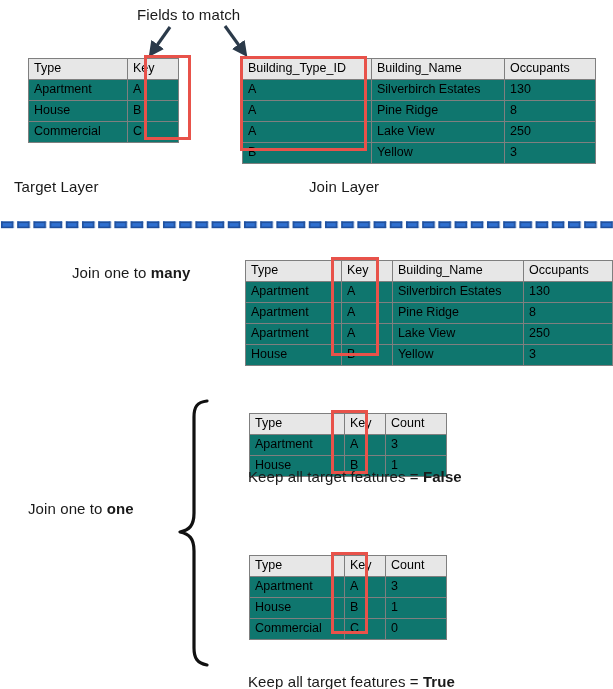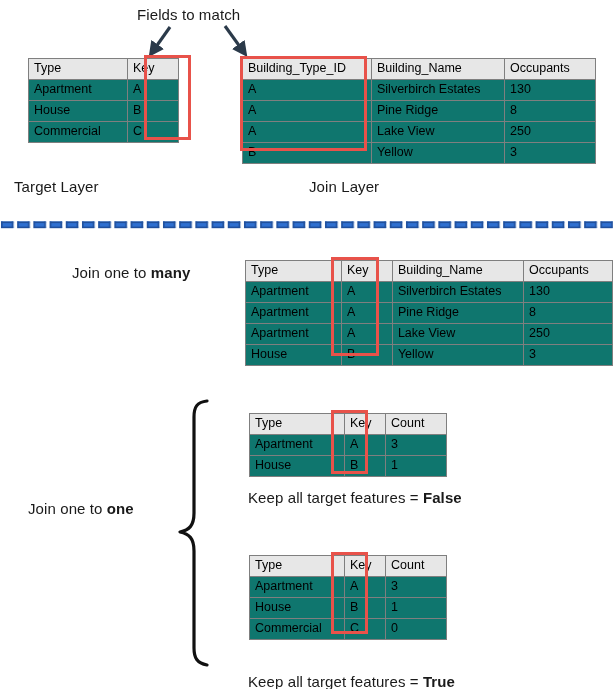--- a/index.html
+++ b/index.html
@@ -245,21 +245,21 @@
       <tr>
         <td>House</td>
         <td>B</td>
         <td>1</td>
       </tr>
     </tbody>
   </table>
   <div class="hl" style="left:82px; top:-3px; width:37px; height:64px;"></div>
 </div>
 
-<div class="abs label label-lg" style="left:248px; top:489px;text-align:right;">
+<div class="abs label label-lg" style="left:248px; top:468px;text-align:right;">
   <span>Keep all target features = </span><span class="bold">False</span>
 </div>
 
 <div class="abs" style="left:249px; top:555px;">
   <table class="grid">
     <thead>
       <tr>
         <th style="width:84px;">Type</th>
         <th style="width:30px;">Key</th>
         <th style="width:50px;">Count</th>

